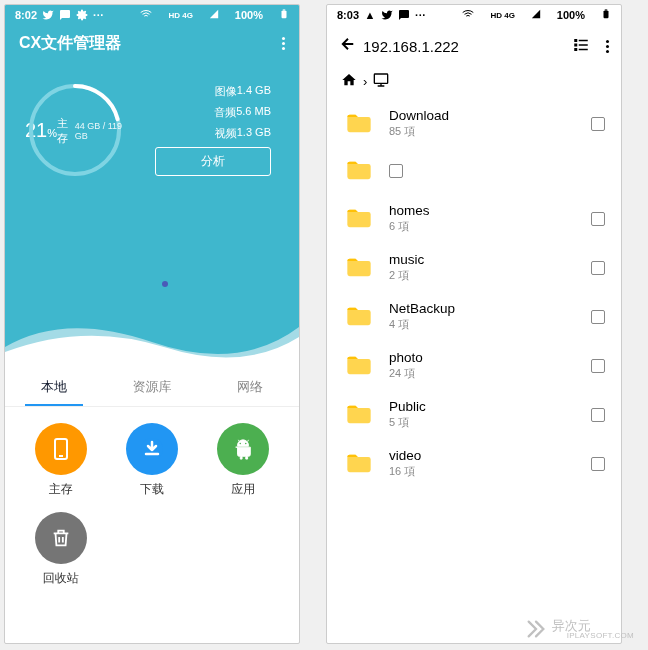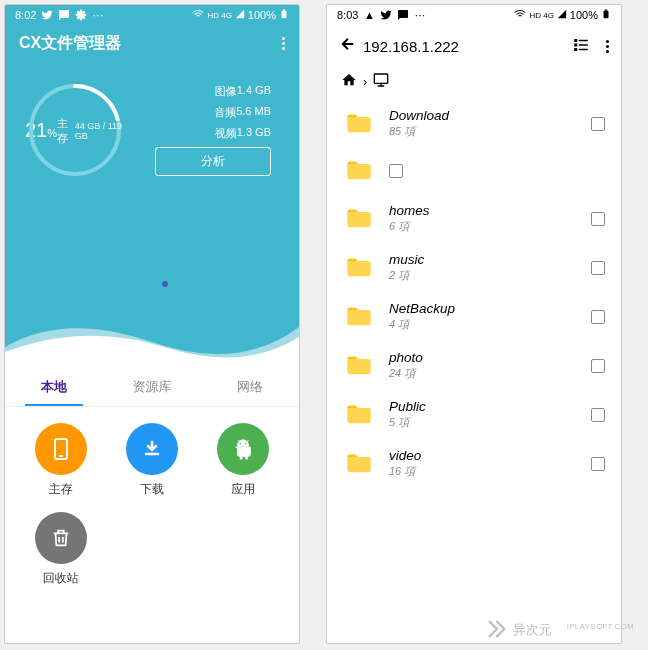--- a/index.html
+++ b/index.html
@@ -1,25 +1,25 @@
 <!DOCTYPE html>
 <html><head>
 <meta charset="utf-8">
 <style>
 * { margin: 0; padding: 0; box-sizing: border-box; font-family: -apple-system, "Helvetica Neue", Arial, sans-serif; }
 body { background: #f0f0f0; width: 648px; height: 650px; position: relative; }
 .container { display: flex; gap: 26px; padding: 4px; }
 .phone { width: 296px; height: 640px; background: #fff; border: 1px solid #ccc; border-radius: 2px; position: relative; overflow: hidden; }
 
 
-.statusbar { height: 20px; display: flex; align-items: center; justify-content: space-between; padding: 0 10px; font-size: 11px; font-weight: 400; }
+.statusbar { height: 20px; display: flex; align-items: center; justify-content: space-between; padding: 0 10px; font-size: 11px; font-weight: 700; }
 .statusbar.dark { color: #fff; }
 .statusbar.light { color: #000; }
 .sb-left { display: flex; align-items: center; gap: 5px; }
-.sb-right { display: flex; align-items: center; gap: 3px; }
+.sb-right { display: flex; align-items: center; gap: 16px; }
 .sb-ic { width: 12px; height: 12px; display: inline-flex; align-items: center; justify-content: center; }
 
 
 .left-phone .top { background: #3fb7cd; height: 362px; position: relative; color: #fff; }
 .app-header { display: flex; justify-content: space-between; align-items: center; padding: 8px 14px; font-weight: bold; }
 .dots-v { display: flex; flex-direction: column; gap: 2px; }
 .dots-v span { width: 3px; height: 3px; border-radius: 50%; background: currentColor; }
 .storage-block { display: flex; align-items: center; padding: 18px 10px 0 20px; }
 .ring { width: 100px; height: 100px; position: relative; display: flex; align-items: center; justify-content: space-between; flex-direction: row; }
 .ring svg { position: absolute; top: 0; left: 0; transform: rotate(-90deg); }
@@ -29,21 +29,21 @@
 .ring-sub { font-size: 9px; margin-top: 2px; opacity: 0.9; }
 .stats { margin-left: 30px; flex: 1; }
 .stat-row { display: flex; justify-content: flex-end; font-size: 11px; margin-bottom: 6px; padding-right: 18px; }
 .analyze { margin-top: 6px; margin-right: 18px; border: 1px solid #fff; border-radius: 3px; text-align: center; padding: 5px 0; font-size: 12px; }
 .dot-indicator { position: absolute; bottom: 80px; left: 50%; transform: translateX(10px); width: 6px; height: 6px; border-radius: 50%; background: #4a5ab8; }
 .wave { position: absolute; bottom: 0; left: 0; width: 100%; height: 60px; }
 .wave svg { width: 100%; height: 100%; }
 
 .tabs { display: flex; height: 40px; border-bottom: 1px solid #eee; }
 .tab { flex: 1; display: flex; align-items: center; justify-content: center; font-size: 13px; color: #888; position: relative; }
-.tab.active { color: #4c1d95; font-weight: bold; }
+.tab.active { color: #0f172a; }
 .tab.active::after { content: ""; position: absolute; bottom: 0; left: 20%; width: 60%; height: 2px; background: #2196f3; }
 
 .grid { display: flex; flex-wrap: wrap; padding: 16px 10px; gap: 0; }
 .grid-item { width: 33.33%; display: flex; flex-direction: column; align-items: center; margin-bottom: 14px; }
 .grid-icon { width: 52px; height: 52px; border-radius: 50%; display: flex; align-items: center; justify-content: center; color: #fff; }
 .grid-label { font-size: 12px; margin-top: 6px; color: #333; }
 .ic-orange { background: #ff9800; }
 .ic-blue { background: #2196f3; }
 .ic-green { background: #4caf50; }
 .ic-grey { background: #757575; }
@@ -51,28 +51,28 @@
 
 .right-phone { background: #fff; }
 .r-header { display: flex; align-items: center; padding: 10px 12px; gap: 6px; }
 .r-back { font-size: 18px; color: #000; }
 .r-title { font-size: 15px; flex: 1; color: #000; }
 .r-list-ic, .r-menu-ic { color: #000; }
 .breadcrumb { display: flex; align-items: center; gap: 6px; padding: 4px 14px 8px; color: #000; font-size: 13px; }
 .folders { padding: 0 12px; }
 .folder-row { display: flex; align-items: center; padding: 9px 4px; }
 .folder-ic { width: 32px; height: 28px; margin-right: 14px; }
-.folder-info { flex: 1; font-style: italic; }
+.folder-info { flex: 1; }
 .folder-name { font-size: 13.5px; color: #000; }
 .folder-count { font-size: 11px; color: #888; margin-top: 1px; }
 .checkbox { width: 14px; height: 14px; border: 1.5px solid #888; border-radius: 2px; }
 
 .watermark { position: absolute; bottom: 10px; right: 14px; display: flex; align-items: center; gap: 5px; color: #c0c0c0; font-size: 11px; }
 .watermark-logo { width: 22px; height: 22px; }
-.watermark-text { display: flex; flex-direction: row; line-height: 1; }
+.watermark-text { display: flex; flex-direction: column; line-height: 1; }
 .watermark-text .cn { font-size: 13px; font-weight: 500; }
 .watermark-text .url { font-size: 8px; letter-spacing: 0.3px; padding-left: 15px; }
 </style>
 </head>
 <body>
 
 <div class="container">
 
 <div class="phone left-phone">
   <div class="top">

